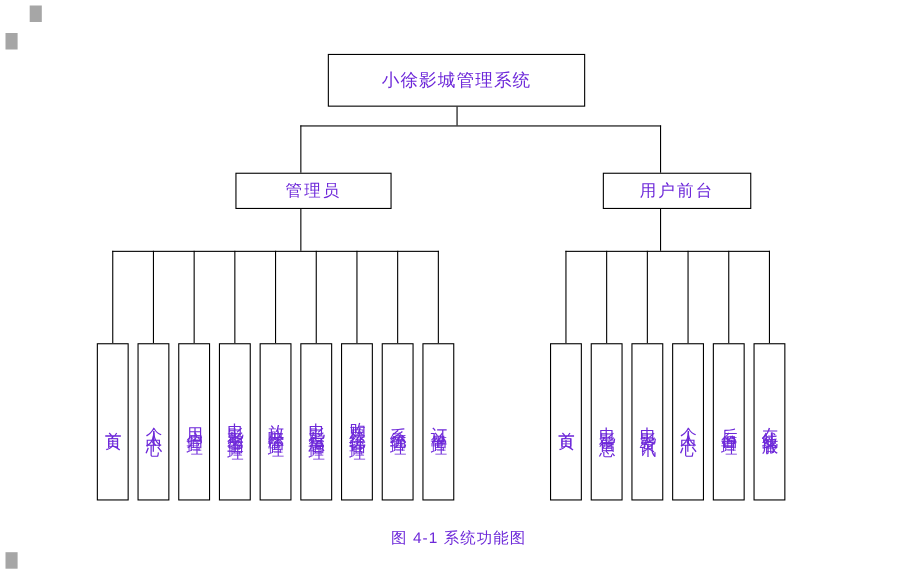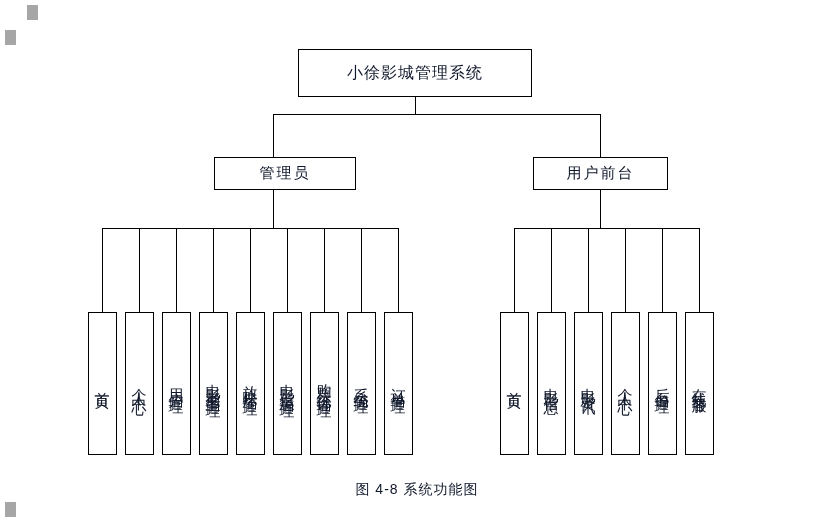--- a/index.html
+++ b/index.html
@@ -3,35 +3,35 @@
 <meta charset="utf-8">
 <style>
   * { margin: 0; padding: 0; box-sizing: border-box; }
   html, body { background: #ffffff; }
   .page {
     position: relative;
     width: 834px;
     height: 521px;
     background: #ffffff;
     font-family: "Liberation Sans", "DejaVu Sans", sans-serif;
-    color: #0f172a;
+    color: #6d28d9;
     overflow: hidden;
   }
   #diagram-layer { position: absolute; inset: 0; }
   .node {
     position: absolute;
     border: 1px solid #000000;
     background: #ffffff;
     display: flex;
     align-items: center;
     justify-content: center;
   }
   .node-root  { left: 298px; top: 49px;  width: 234px; height: 48px; font-size: 16px; letter-spacing: 1px; }
   .node-branch0 { left: 214px; top: 157px; width: 142px; height: 33px; font-size: 15px; letter-spacing: 2px; }
-  .node-branch1 { left: 533px; top: 157px; width: 135px; height: 33px; font-size: 15px; letter-spacing: 2px; }
+  .node-branch1 { left: 548px; top: 157px; width: 135px; height: 33px; font-size: 15px; letter-spacing: 2px; }
   .leaf {
     position: absolute;
     border: 1px solid #000000;
     background: #ffffff;
     display: flex;
     align-items: center;
     justify-content: center;
   }
   .vtext {
     writing-mode: vertical-rl;
@@ -130,15 +130,15 @@
       <div class="vline" style="left: 662px; top: 228px; height: 84px;"></div>
       <div class="leaf" style="left: 648px; top: 312px; width: 29px; height: 143px;">
         <span class="vtext">后台管理</span>
       </div>
       <div class="vline" style="left: 699px; top: 228px; height: 84px;"></div>
       <div class="leaf" style="left: 685px; top: 312px; width: 29px; height: 143px;">
         <span class="vtext">在线客服</span>
       </div>
     </div>
 
-  <div class="caption">图 4-8 系统功能图</div>
+  <div class="caption">图 4-1 系统功能图</div>
 
 </div>
 
 </body></html>

